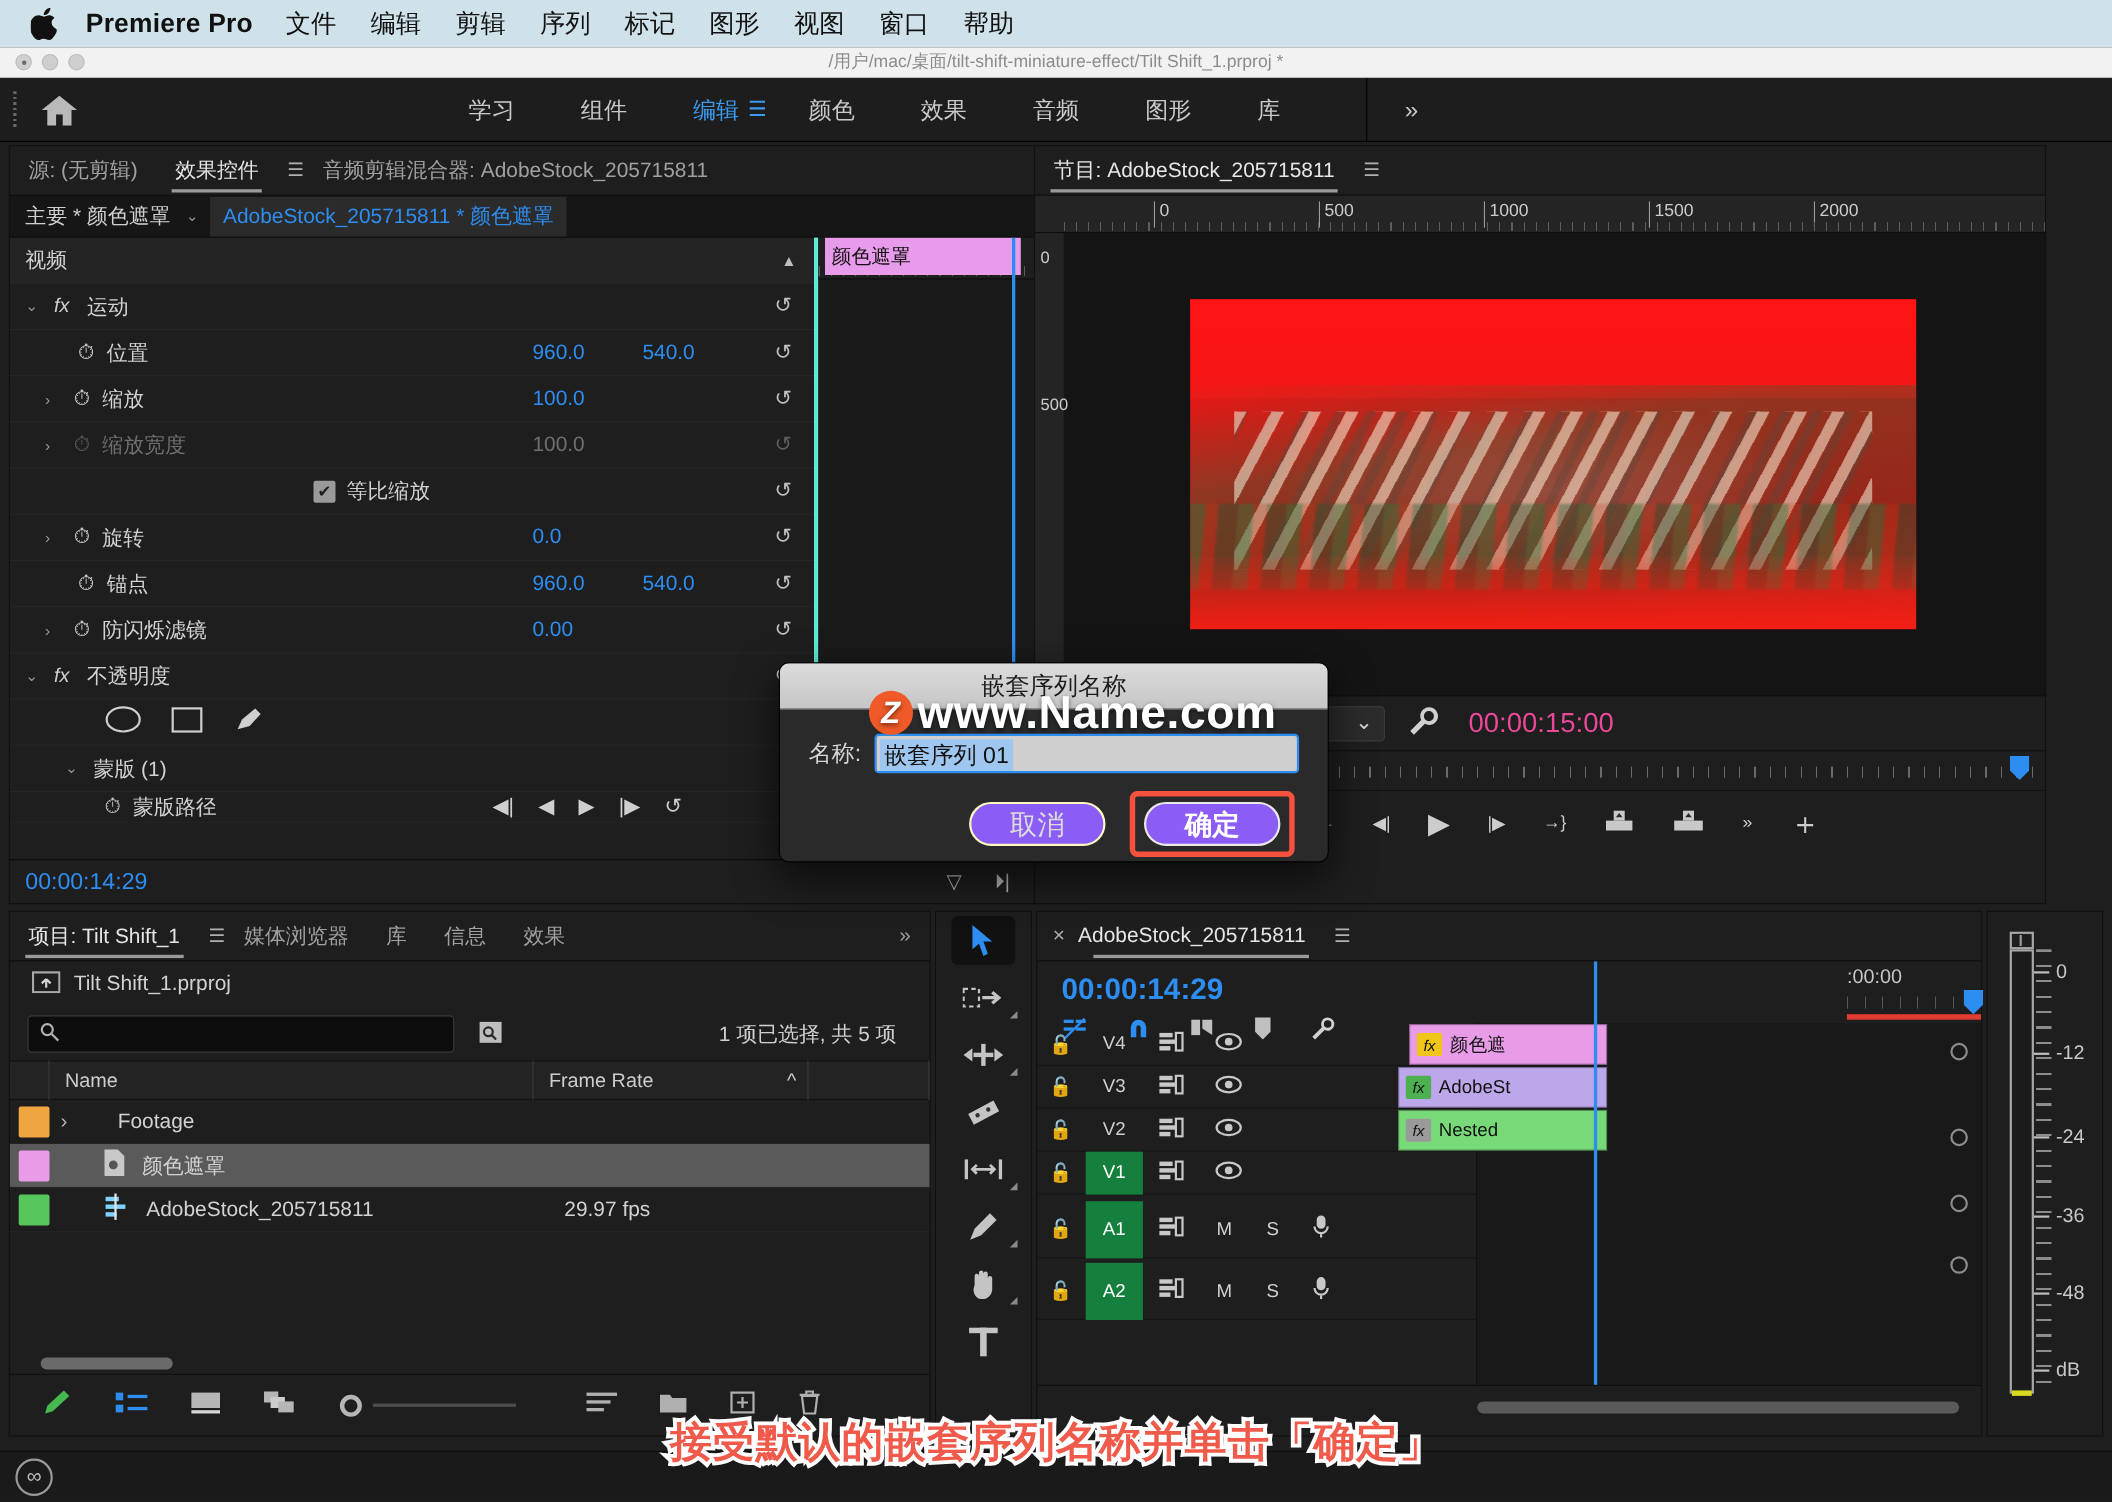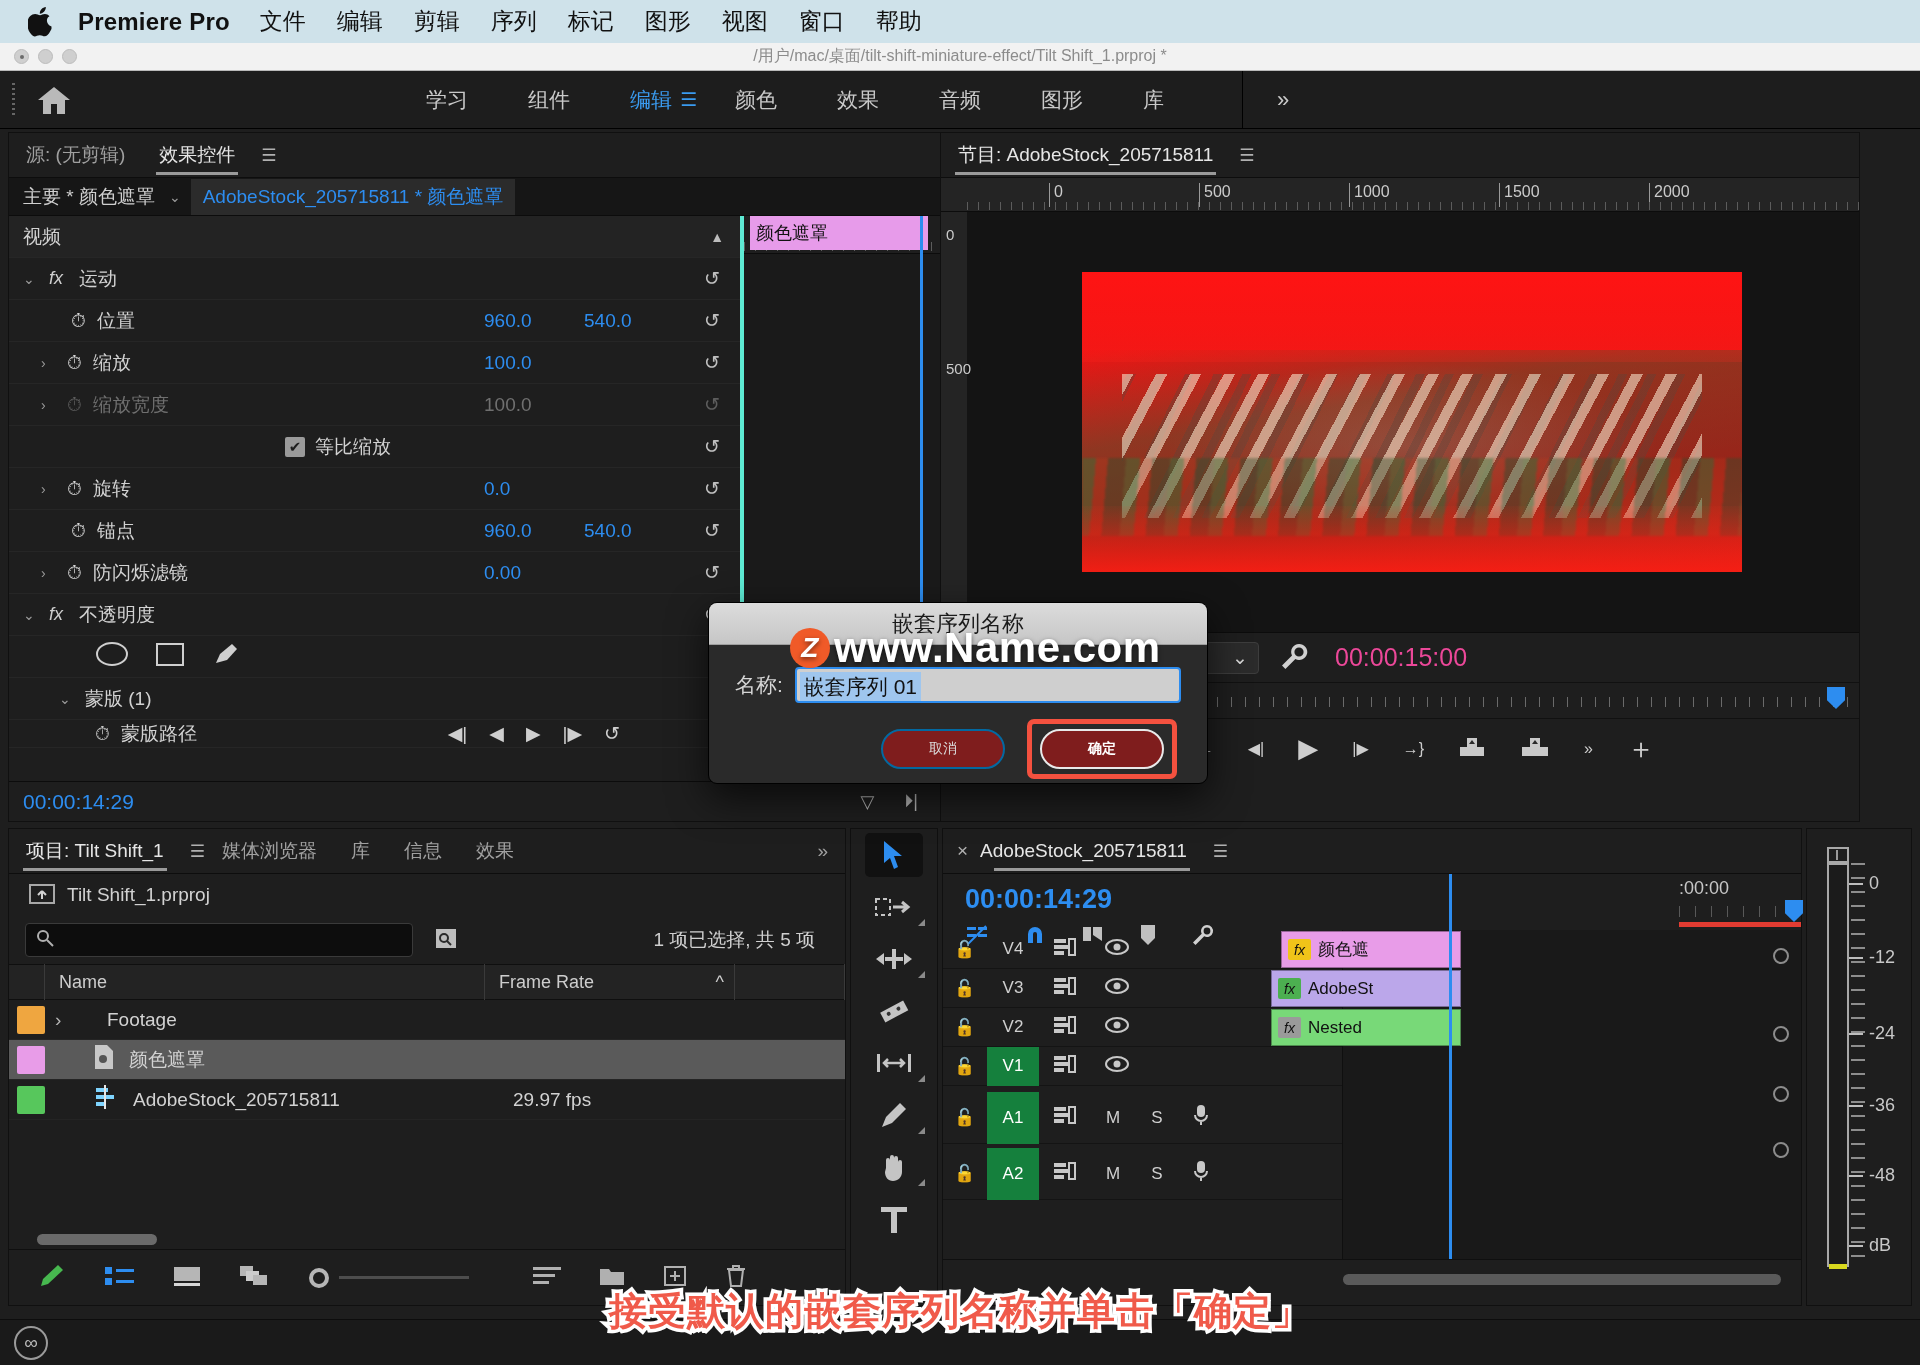--- a/index.html
+++ b/index.html
@@ -181,22 +181,22 @@
   .overlay{ position:absolute; inset:0; }
   .dlg{ position:absolute; left:708px; top:602px; width:500px; height:182px; background:#2a2a2a;
     border:1px solid #000; border-radius:9px; box-shadow:0 14px 38px rgba(0,0,0,.65); overflow:hidden;}
   .dlg-tt{ height:42px; background:linear-gradient(180deg,#dcdcdc,#c6c6c6); border-bottom:1px solid #9e9e9e;
     display:flex; align-items:center; justify-content:center; font-size:22px; color:#1b1b1b;}
   .dlg-body{ padding:22px 26px 0 26px; display:flex; align-items:center; gap:12px;}
   .dlg-lbl{ font-size:21px; color:#d6d6d6; }
   .dlg-input{ flex:1; height:36px; background:#cfcfcf; border:2px solid #2d8df0; border-radius:4px; position:relative; overflow:hidden;}
   .dlg-input .seltext{ position:absolute; left:3px; top:3px; height:30px; background:#9fc6ee; color:#111; font-size:21px; padding:2px 4px; display:flex; align-items:center;}
   .dlg-btns{ display:flex; justify-content:flex-end; gap:22px; padding:16px 30px 0 0; align-items:center;}
-  .btn{ min-width:124px; height:40px; border:2px solid #0369a1; border-radius:20px; background:#7f1d1d;
-    display:flex; align-items:center; justify-content:center; font-size:14px; color:#dcdcdc;}
+  .btn{ min-width:124px; height:40px; border:2px solid #fef9c3; border-radius:20px; background:#8b5cf6;
+    display:flex; align-items:center; justify-content:center; font-size:25px; color:#dcdcdc;}
   .btn.primary{ border-color:#e9e9e9; color:#fff; font-weight:bold;}
   .okwrap{ border:5px solid #f4513f; border-radius:7px; padding:5px 8px; }
 
   
   .wm{ position:absolute; left:790px; top:624px; font-size:42px; font-weight:bold; color:#fff;
     text-shadow:0 2px 5px rgba(0,0,0,.55); letter-spacing:.5px; display:flex; align-items:center; gap:4px;}
   .wmz{ width:40px;height:40px;border-radius:50%;background:#f05a28;color:#fff;display:flex;align-items:center;justify-content:center;font-size:28px;font-style:italic;}
 
   
   .caption{ position:absolute; left:0; right:0; bottom:28px; text-align:center; font-size:38px; font-weight:bold;
@@ -258,20 +258,21 @@
       <div class="ws-div"></div>
       <div class="ws-more">»</div>
     </div>
   </div>
 
   <div class="panel" id="fxPanel">
     <div class="ptabs">
       <div class="ptab">源: (无剪辑)</div>
       <div class="ptab active">效果控件</div>
       <span class="ham">☰</span>
+      <div class="ptab">音频剪辑混合器: AdobeStock_205715811</div>
       <div class="ptab" style="margin-left:auto;">»</div>
     </div>
 
     <div class="ec-head">
       <div class="mainlbl">主要 * 颜色遮罩</div>
       <div class="ec-chev">⌄</div>
       <div class="ec-clip">AdobeStock_205715811 * 颜色遮罩</div>
       <div class="ec-play">▶</div>
     </div>
 

